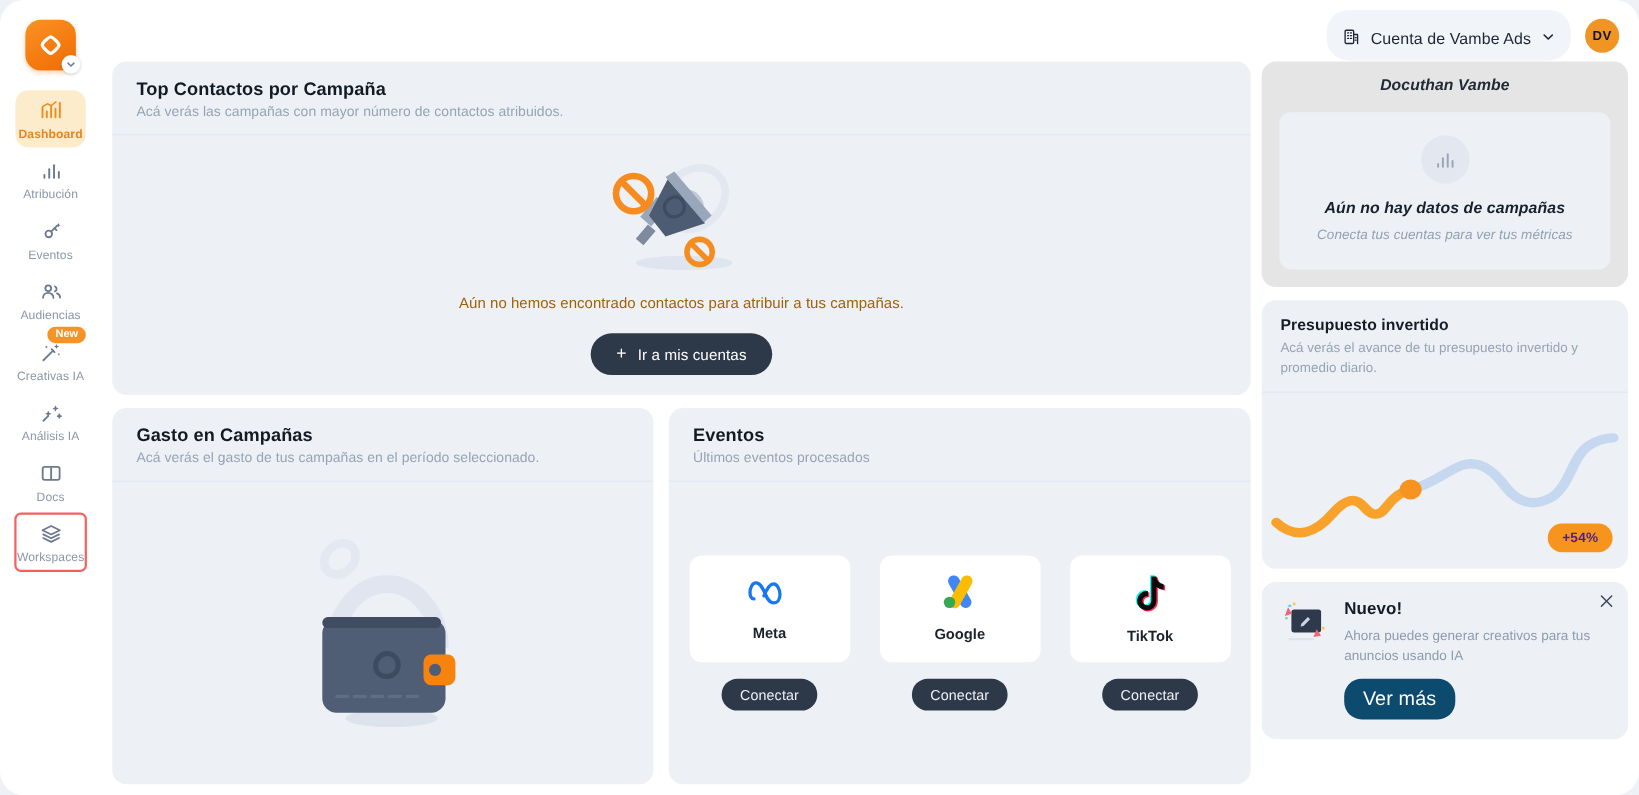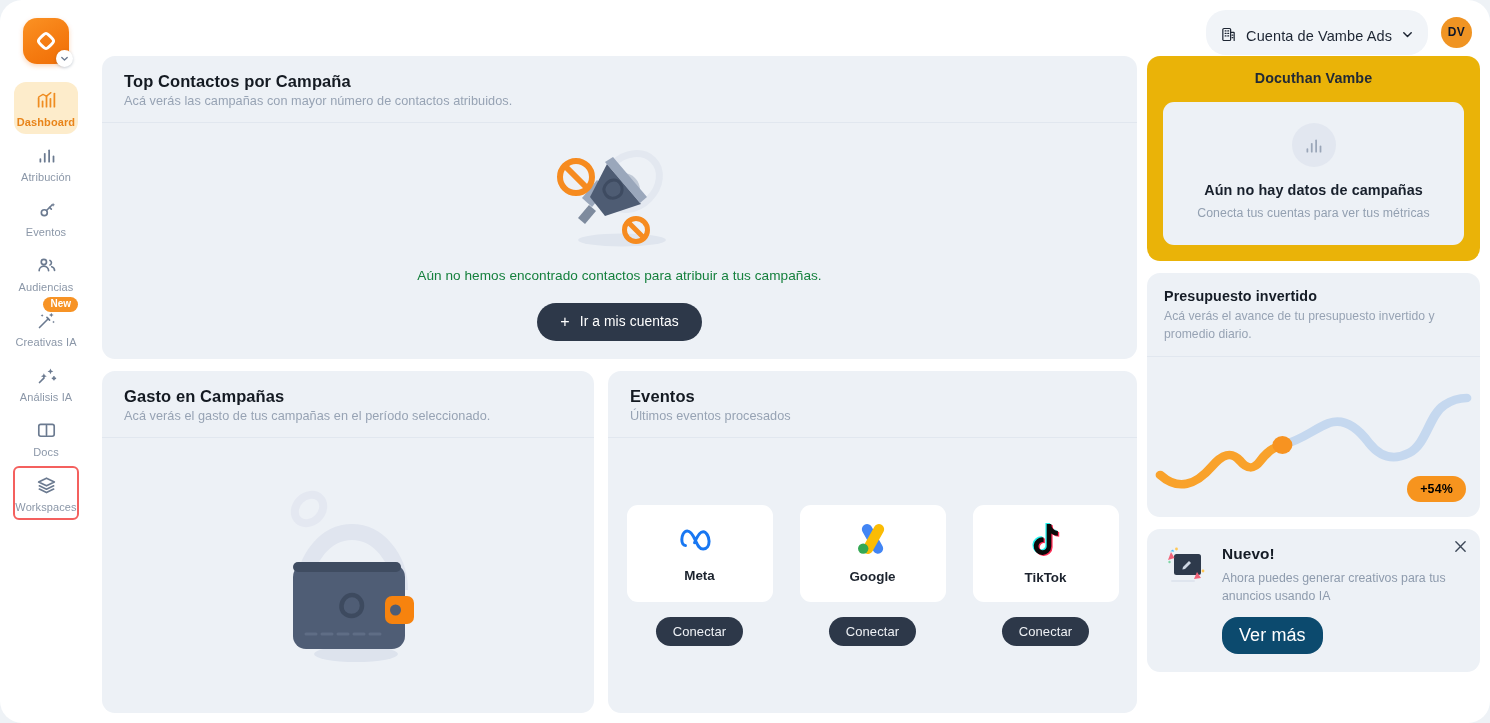--- a/index.html
+++ b/index.html
@@ -86,21 +86,21 @@
 
   .card { background: #edf1f6; border-radius: 13px; overflow: hidden; display:flex; flex-direction:column; }
   .card-hd { padding: 16px 22px 14px; }
   .card-hd h3 { font-size: 16.5px; color: #141a22; font-weight: 700; letter-spacing:.1px; margin-bottom: 3px; }
   .card-hd p  { font-size: 12.7px; color: #97a3b4; letter-spacing:.05px; }
   .card-div { height: 1px; background: #e1e7ef; }
   .card-bd { flex: 1; display: flex; flex-direction: column; align-items: center; justify-content: center; padding: 10px; }
 
   
   .tc-card { height: 303px; }
-  .empty-msg { font-size: 13.6px; color: #15803d; margin-top: 14px; letter-spacing:.05px; }
+  .empty-msg { font-size: 13.6px; color: #a16207; margin-top: 14px; letter-spacing:.05px; }
   .dark-btn {
     margin-top: 20px;
     background: #2d3849; color: #fff; border: none;
     border-radius: 21px; padding: 11px 23px;
     font-size: 13.8px; font-family: inherit; cursor: pointer;
     display: inline-flex; align-items: center; gap: 10px;
     letter-spacing:.1px;
   }
   .dark-btn .plus { font-size: 16px; line-height: 1; font-weight: 400; }
 
@@ -117,42 +117,42 @@
     gap: 9px;
   }
   .prov-name { font-size: 13.4px; color: #1b222d; font-weight: 600; }
   .conn-btn {
     margin-top: 15px; background: #2d3849; color: #eef1f5; border: none;
     border-radius: 15px; padding: 7px 17px; font-size: 13px;
     font-family: inherit; cursor: pointer; letter-spacing:.1px;
   }
 
   
-  .side-top { background:#eab308; border-radius: 13px; padding: 14px 16px 16px; }
+  .side-top { background:#e5e5e5; border-radius: 13px; padding: 14px 16px 16px; font-style: italic; }
   .side-title { text-align: center; font-size: 14.3px; color: #222a36; font-weight: 600; margin-bottom: 16px; letter-spacing:.1px;}
   .nodata {
     background: #edf1f6; border-radius: 11px;
     padding: 21px 14px 25px; text-align: center;
   }
   .nodata-ico {
     width: 44px; height: 44px; border-radius: 50%; background: #e2e7f0;
     display: flex; align-items: center; justify-content: center; margin: 0 auto 15px;
     color: #9aa6b8;
   }
   .nodata h4 { font-size: 14.4px; color: #18202c; font-weight: 700; margin-bottom: 8px; letter-spacing:.1px;}
   .nodata p { font-size: 12.3px; color: #93a0b1; letter-spacing:.05px;}
 
   .budget { background: #edf1f6; border-radius: 13px; overflow: hidden; }
   .budget-hd { padding: 15px 17px 13px; }
   .budget-hd h4 { font-size: 14.3px; color: #151c26; font-weight: 700; margin-bottom: 4px; letter-spacing:.1px;}
   .budget-hd p { font-size: 12.2px; color: #97a3b4; line-height: 1.45; letter-spacing:.02px;}
   .budget-bd { position: relative; height: 160px; }
   .pct-pill {
     position: absolute; right: 14px; bottom: 15px;
-    background: #f7941e; color: #000000; font-size: 12.4px; font-weight: 700;
+    background: #f7941e; color: #4c1d95; font-size: 12.4px; font-weight: 700;
     padding: 6px 13px; border-radius: 14px; letter-spacing:.2px;
   }
 
   .promo { background: #edf1f6; border-radius: 13px; padding: 16px 17px 18px; position: relative; display:flex; gap: 12px; }
   .promo-x { position:absolute; top: 11px; right: 13px; cursor: pointer; color:#4a5666; line-height:1; font-size: 15px; }
   .promo-txt h4 { font-size: 15.4px; color: #151c26; font-weight: 700; margin-bottom: 7px; letter-spacing:.1px;}
   .promo-txt p { font-size: 12.3px; color: #8e9bad; line-height: 1.42; margin-bottom: 12px; letter-spacing:.02px;}
   .promo-btn {
     background: #0c4a6e; color:#fff; border:none; border-radius: 16px;
     padding: 8px 17px; font-size: 18px; font-family: inherit; cursor:pointer; letter-spacing:.1px;

